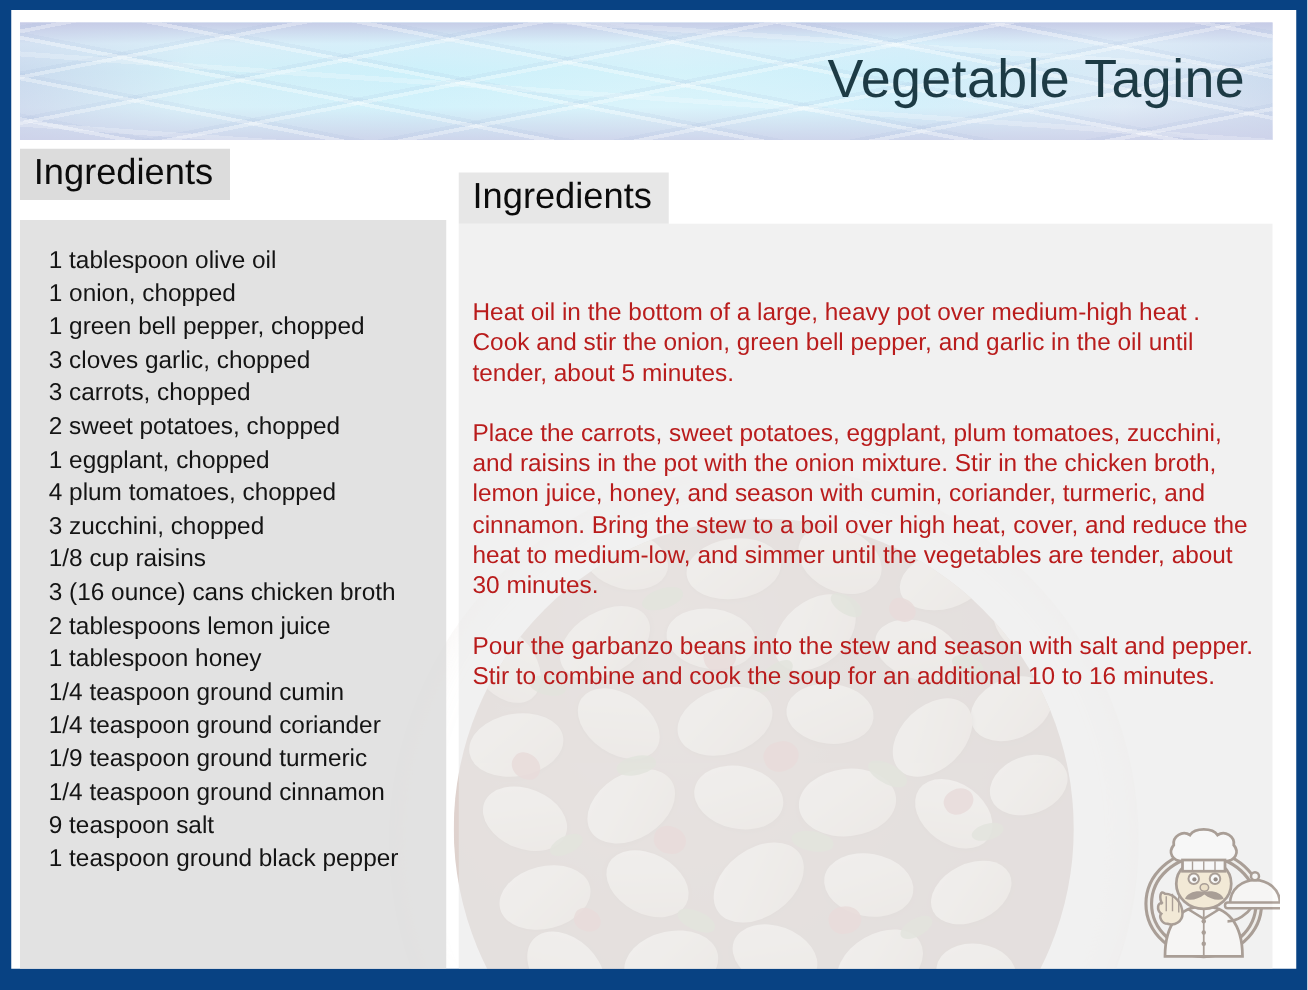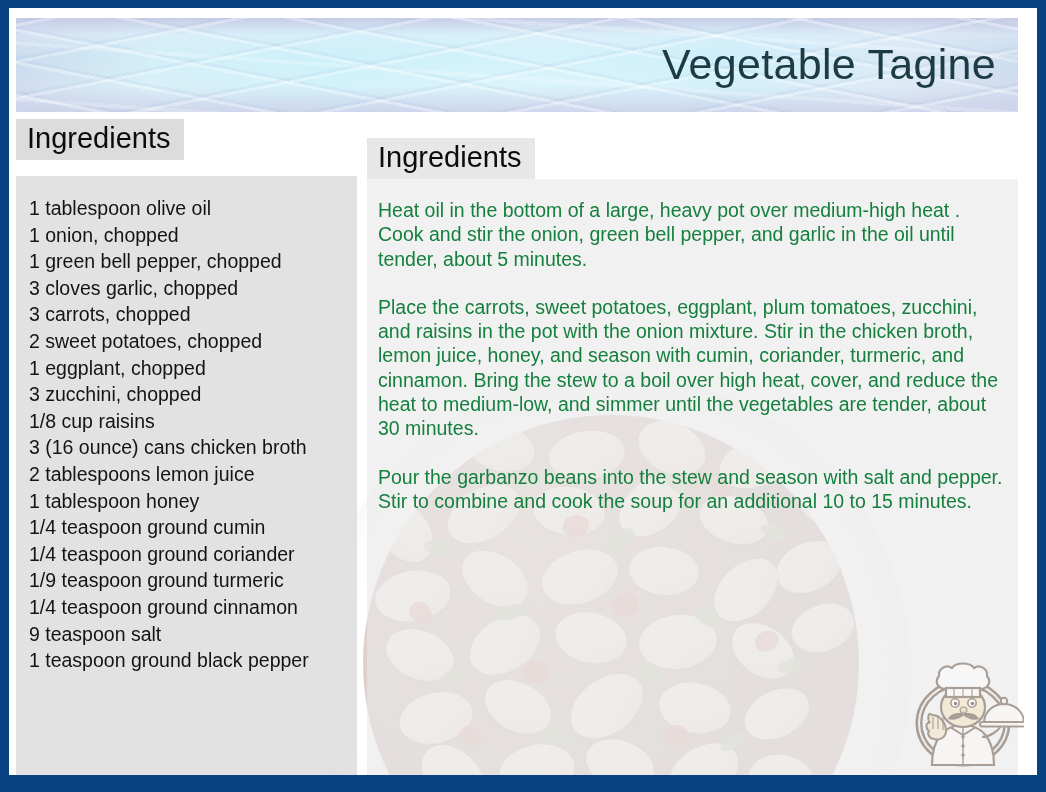--- a/index.html
+++ b/index.html
@@ -142,21 +142,21 @@
   .panel {
     position: absolute;
     box-sizing: border-box;
   }
   #panel-ingredients {
     left: 7px;
     top: 168px;
     width: 341px;
     height: 600px;
     background: rgba(219,219,219,0.80);
-    padding: 19px 6px 0 13px;
+    padding: 19px 6px 0 23px;
   }
   #panel-directions {
     left: 358px;
     top: 171px;
     width: 651px;
     height: 597px;
     background: rgba(232,232,232,0.62);
     padding: 19px 14px 0 11px;
   }
 
@@ -167,21 +167,22 @@
     font-size: 19.5px;
     line-height: 26.6px;
     color: #141414;
   }
   #ingredient-list li { white-space: nowrap; }
   #ingredient-list li.wrap { white-space: normal; }
 
   #directions-body {
     font-size: 19.5px;
     line-height: 24.3px;
-    color: #15803d;
+    color: #b91c1c;
+    margin-top: 40px;
   }
   #directions-body p {
     margin: 0 0 24px 0;
   }
   #directions-body p:last-child { margin-bottom: 0; }
 
   
   #chef-logo {
     position: absolute;
     left: 893px;
@@ -270,39 +271,40 @@
 
     <div id="panel-ingredients" class="panel">
       <ul id="ingredient-list">
           <li>1 tablespoon olive oil</li>
           <li>1 onion, chopped</li>
           <li>1 green bell pepper, chopped</li>
           <li>3 cloves garlic, chopped</li>
           <li>3 carrots, chopped</li>
           <li>2 sweet potatoes, chopped</li>
           <li>1 eggplant, chopped</li>
+          <li>4 plum tomatoes, chopped</li>
           <li>3 zucchini, chopped</li>
           <li>1/8 cup raisins</li>
           <li>3 (16 ounce) cans chicken broth</li>
           <li>2 tablespoons lemon juice</li>
           <li>1 tablespoon honey</li>
           <li>1/4 teaspoon ground cumin</li>
           <li>1/4 teaspoon ground coriander</li>
           <li>1/9 teaspoon ground turmeric</li>
           <li>1/4 teaspoon ground cinnamon</li>
           <li>9 teaspoon salt</li>
           <li>1 teaspoon ground black pepper</li>
         </ul>
     </div>
 
     <div id="panel-directions" class="panel">
       <div id="directions-body">
           <p>Heat oil in the bottom of a large, heavy pot over medium-high heat . Cook and stir the onion, green bell pepper, and garlic in the oil until tender, about 5 minutes.</p>
           <p>Place the carrots, sweet potatoes, eggplant, plum tomatoes, zucchini, and raisins in the pot with the onion mixture. Stir in the chicken broth, lemon juice, honey, and season with cumin, coriander, turmeric, and cinnamon. Bring the stew to a boil over high heat, cover, and reduce the heat to medium-low, and simmer until the vegetables are tender, about 30 minutes.</p>
-          <p>Pour the garbanzo beans into the stew and season with salt and pepper. Stir to combine and cook the soup for an additional 10 to 15 minutes.</p>
+          <p>Pour the garbanzo beans into the stew and season with salt and pepper. Stir to combine and cook the soup for an additional 10 to 16 minutes.</p>
         </div>
     </div>
 
     <div class="tab" id="tab-ingredients">Ingredients</div>
     <div class="tab" id="tab-directions">Ingredients</div>
 
     <div id="chef-logo">
       <svg viewBox="0 0 122 122" width="122" height="122">
 
         <ellipse cx="61" cy="72" rx="44" ry="40" fill="none" stroke="#6f5b4d" stroke-width="7"></ellipse>

